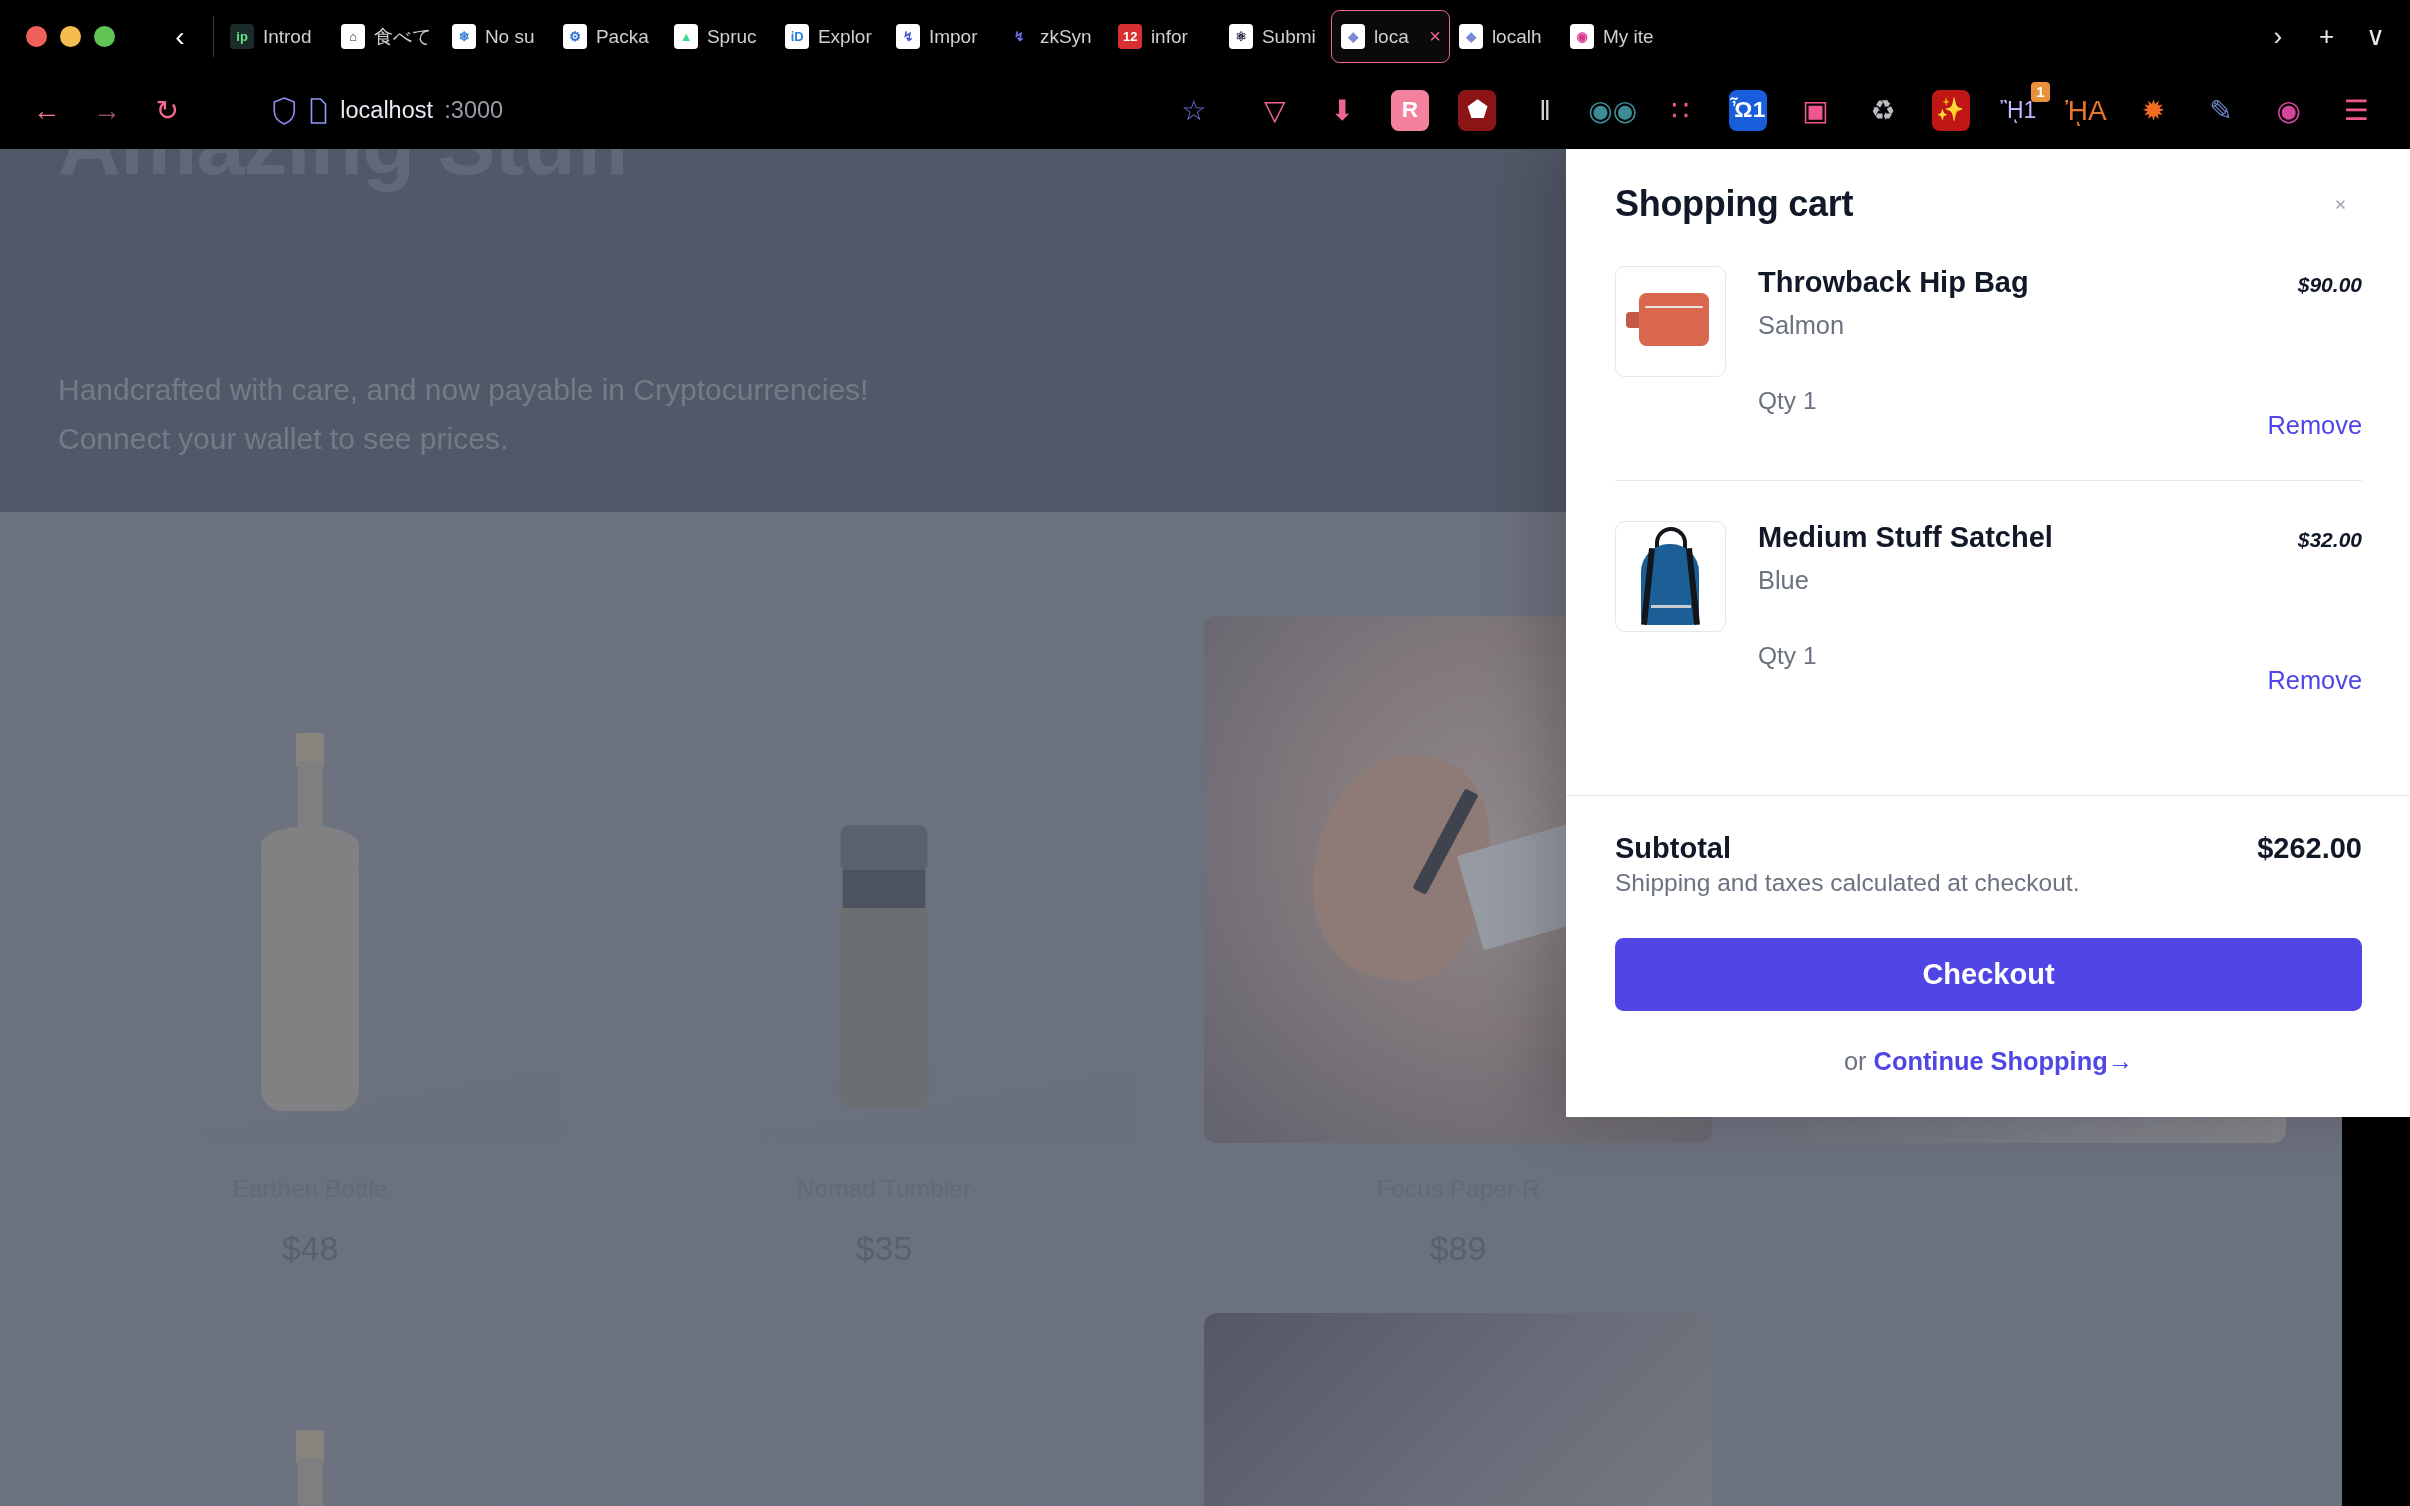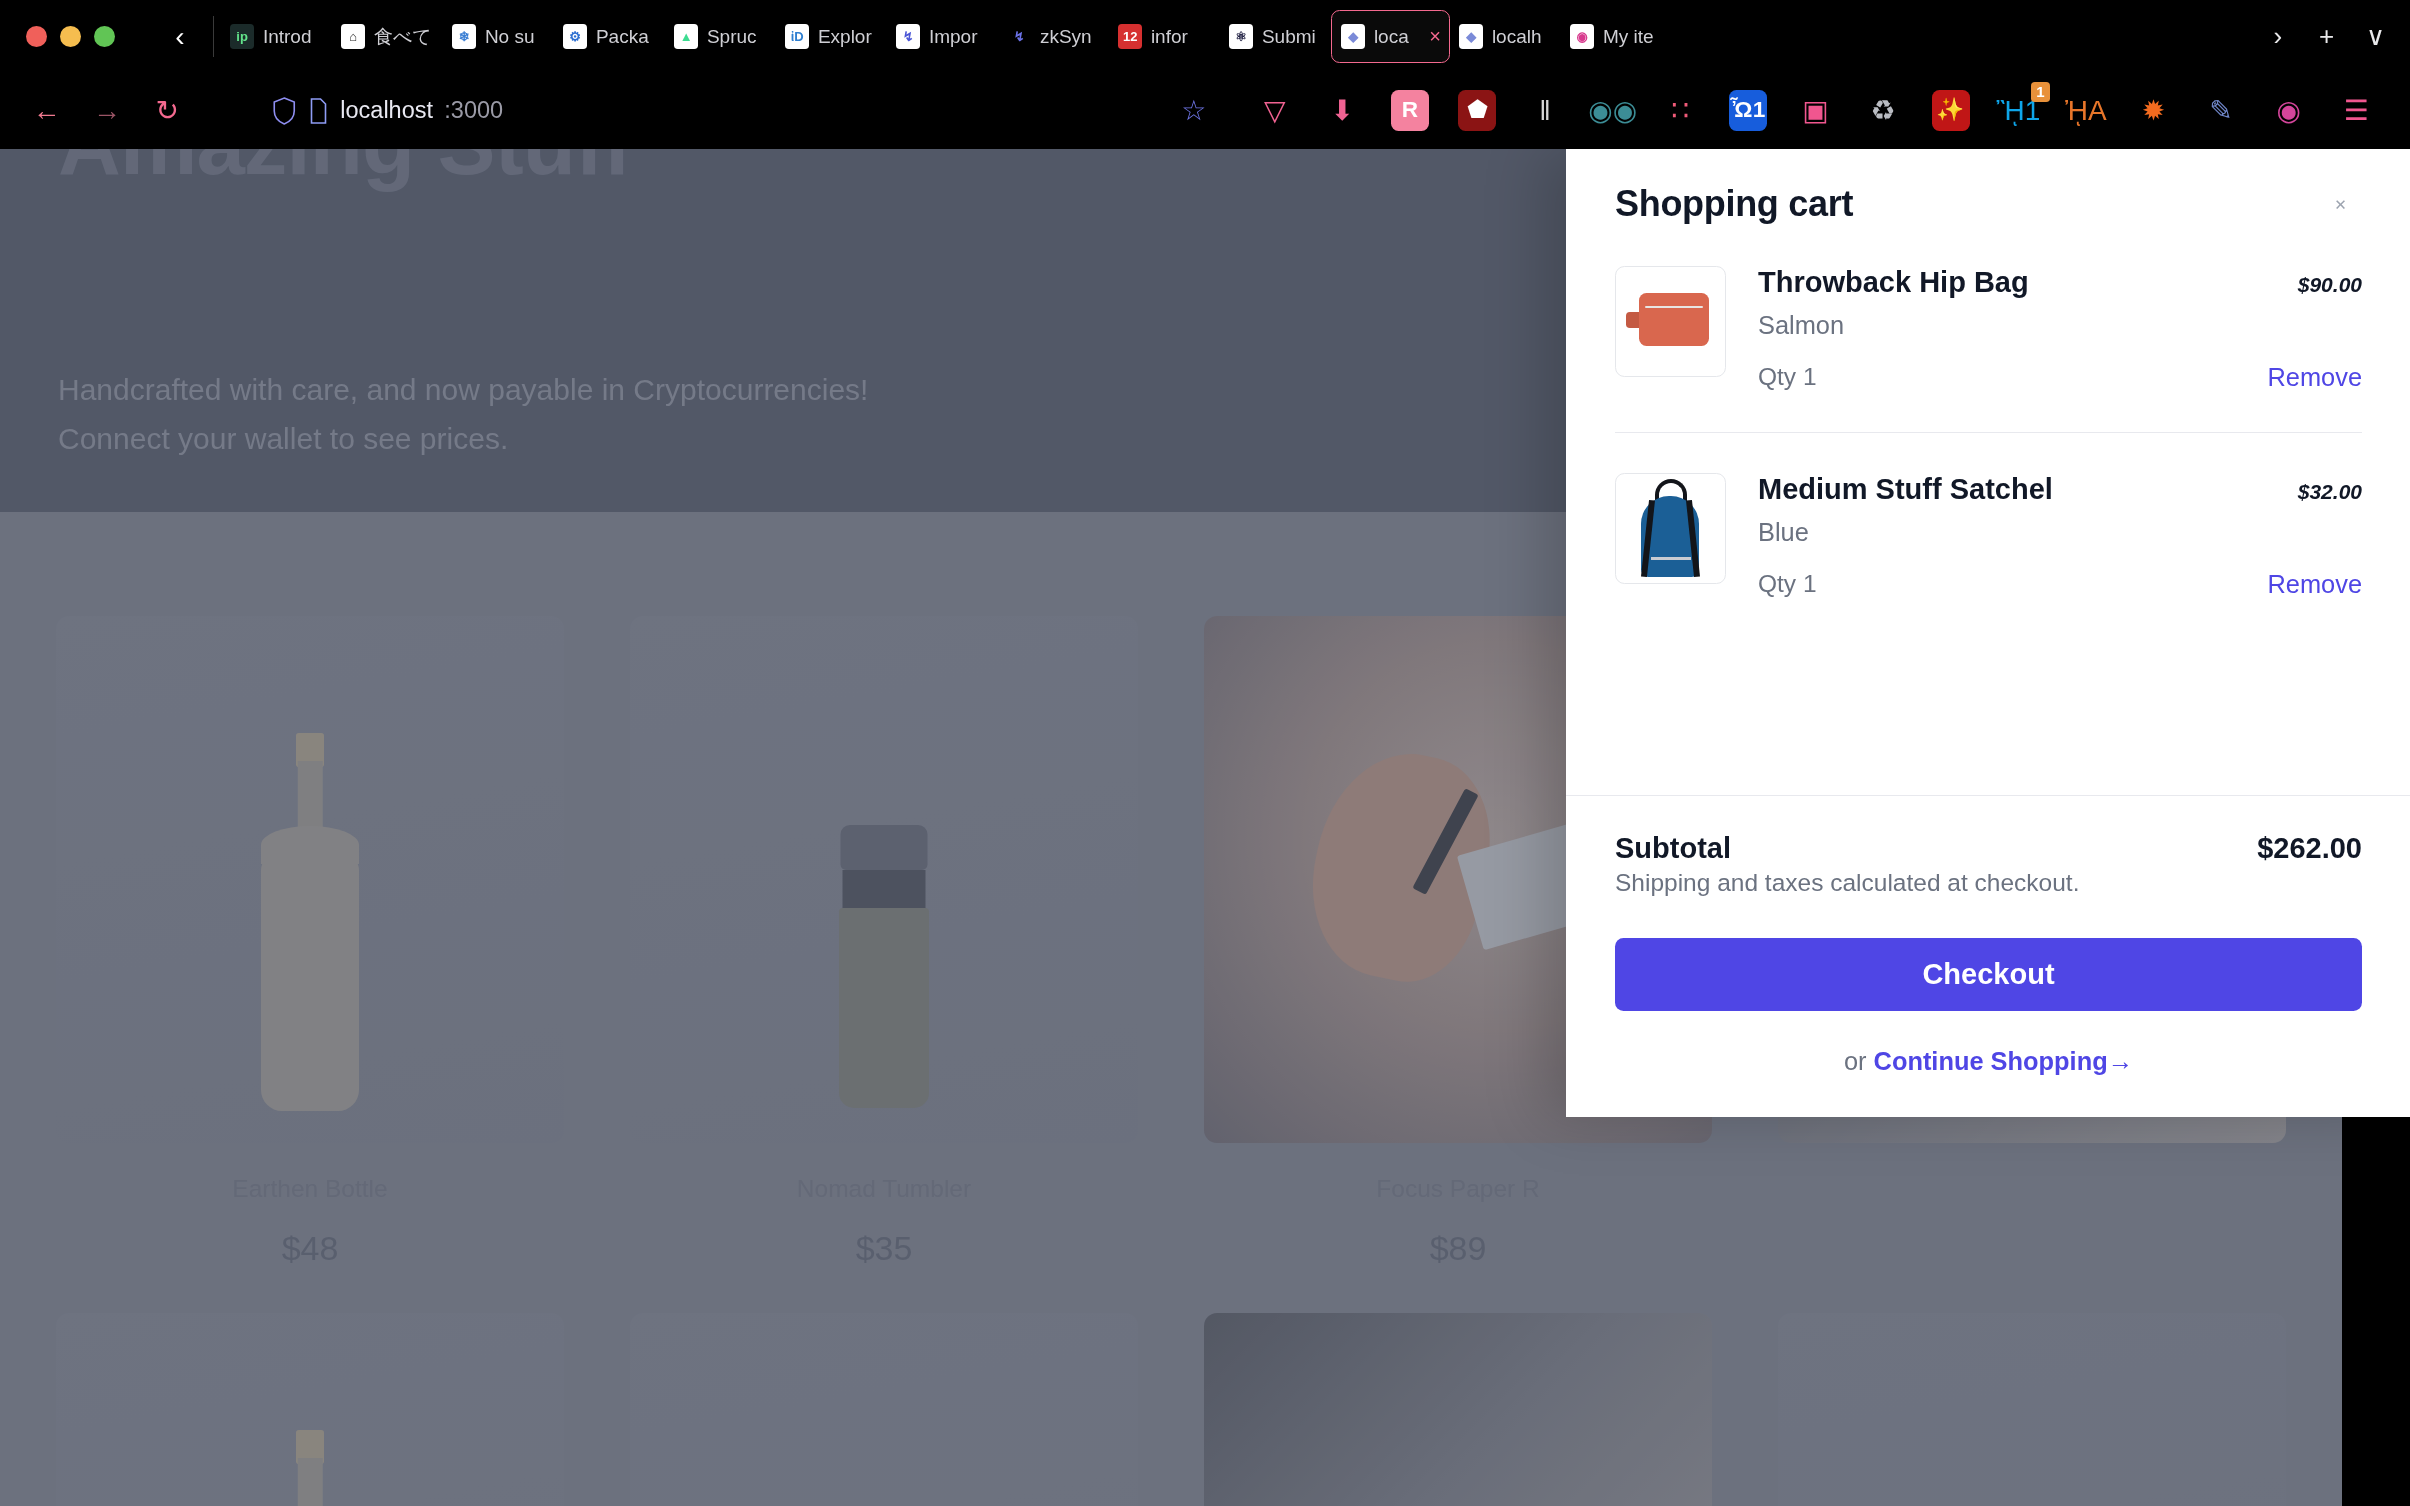--- a/index.html
+++ b/index.html
@@ -173,21 +173,21 @@
     flex: 0 0 111px; display: flex; align-items: center; justify-content: center;
     background: #fff; overflow: hidden;
   }
   .cbody { flex: 1; display: flex; flex-direction: column; }
   .crow1 { display: flex; justify-content: space-between; align-items: baseline; }
   .cname { font-size: 29px; font-weight: bold; color: #111827; }
   .cprice { font-size: 21px; font-weight: bold; color: #111827; font-style: italic; }
   .cvariant { font-size: 25.4px; color: #6b7280; margin-top: 12.2px; }
   .crow2 { display: flex; justify-content: space-between; align-items: center; margin-top: auto; padding-top: 22.6px; }
   .cqty { font-size: 24.5px; color: #6b7280; }
-  .cremove { font-size: 25.4px; color: #4f46e5; font-weight: 500; cursor: pointer; }
+  .cremove { font-size: 25.4px; color: #4f46e5; font-weight: 500; cursor: pointer; margin-top: 48px; }
 
   .cart-foot { border-top: 0.9px solid #e8e9ee; padding: 36px 49px 41px 49px; }
   .frow { display: flex; justify-content: space-between; align-items: baseline; }
   .flabel { font-size: 29px; font-weight: bold; color: #111827; }
   .fvalue { font-size: 29px; font-weight: bold; color: #111827; }
   .fnote { font-size: 24.5px; color: #6b7280; margin-top: 4px; }
   .checkout {
     display: block; width: 100%; margin-top: 41px; height: 73px; border: none;
     background: #4f46e5; color: #fff; font-size: 29px; font-weight: bold;
     border-radius: 8.5px; cursor: pointer; font-family: "Liberation Sans", sans-serif;
@@ -333,21 +333,21 @@
         <div class="ext">
           <span style="color: rgb(240, 86, 143); font-size: 28px; line-height: 1;">▣</span>
         </div>
         <div class="ext">
           <span style="color: rgb(185, 188, 194); font-size: 28px; line-height: 1;">♻</span>
         </div>
         <div class="ext">
           <span style="color: rgb(255, 255, 255); font-size: 22.6px; line-height: 1; background: rgb(192, 22, 22); border-radius: 7.5px; width: 38px; height: 41px; display: flex; align-items: center; justify-content: center; font-weight: bold;">✨</span>
         </div>
         <div class="ext">
-          <span style="color: #0ea5e9; font-size: 28px; line-height: 1;">ᾚ1</span>
+          <span style="color: #c4b5fd; font-size: 23px; line-height: 1;">ᾚ1</span>
           <span class="badge">1</span>
         </div>
         <div class="ext">
           <span style="color: rgb(232, 118, 42); font-size: 28px; line-height: 1;">ᾘA</span>
         </div>
         <div class="ext">
           <span style="color: rgb(242, 107, 31); font-size: 28px; line-height: 1;">✹</span>
         </div>
         <div class="ext">
           <span style="color: rgb(111, 134, 201); font-size: 28px; line-height: 1;">✎</span>

